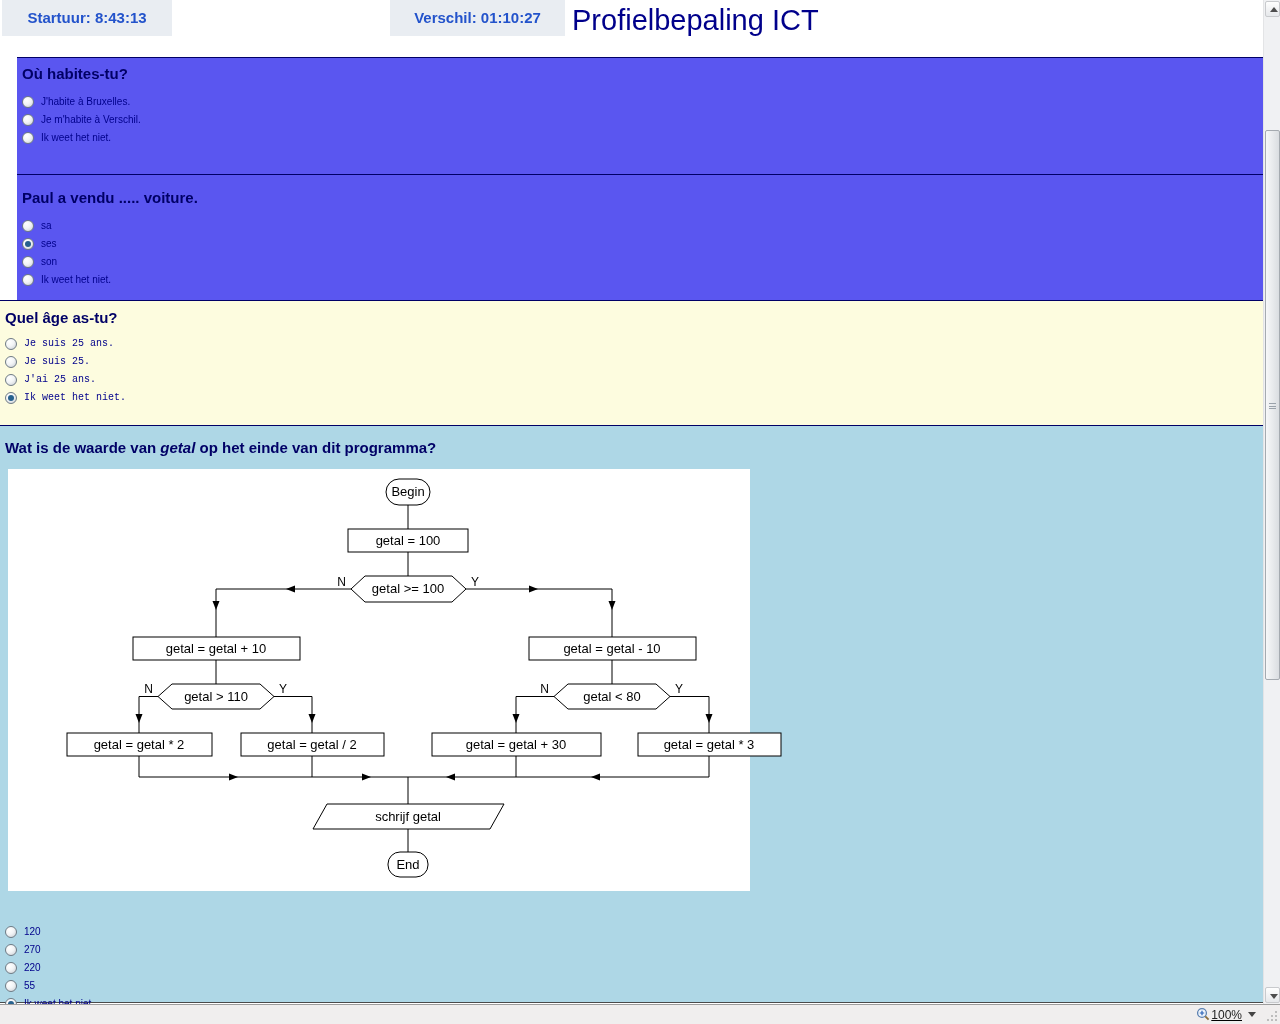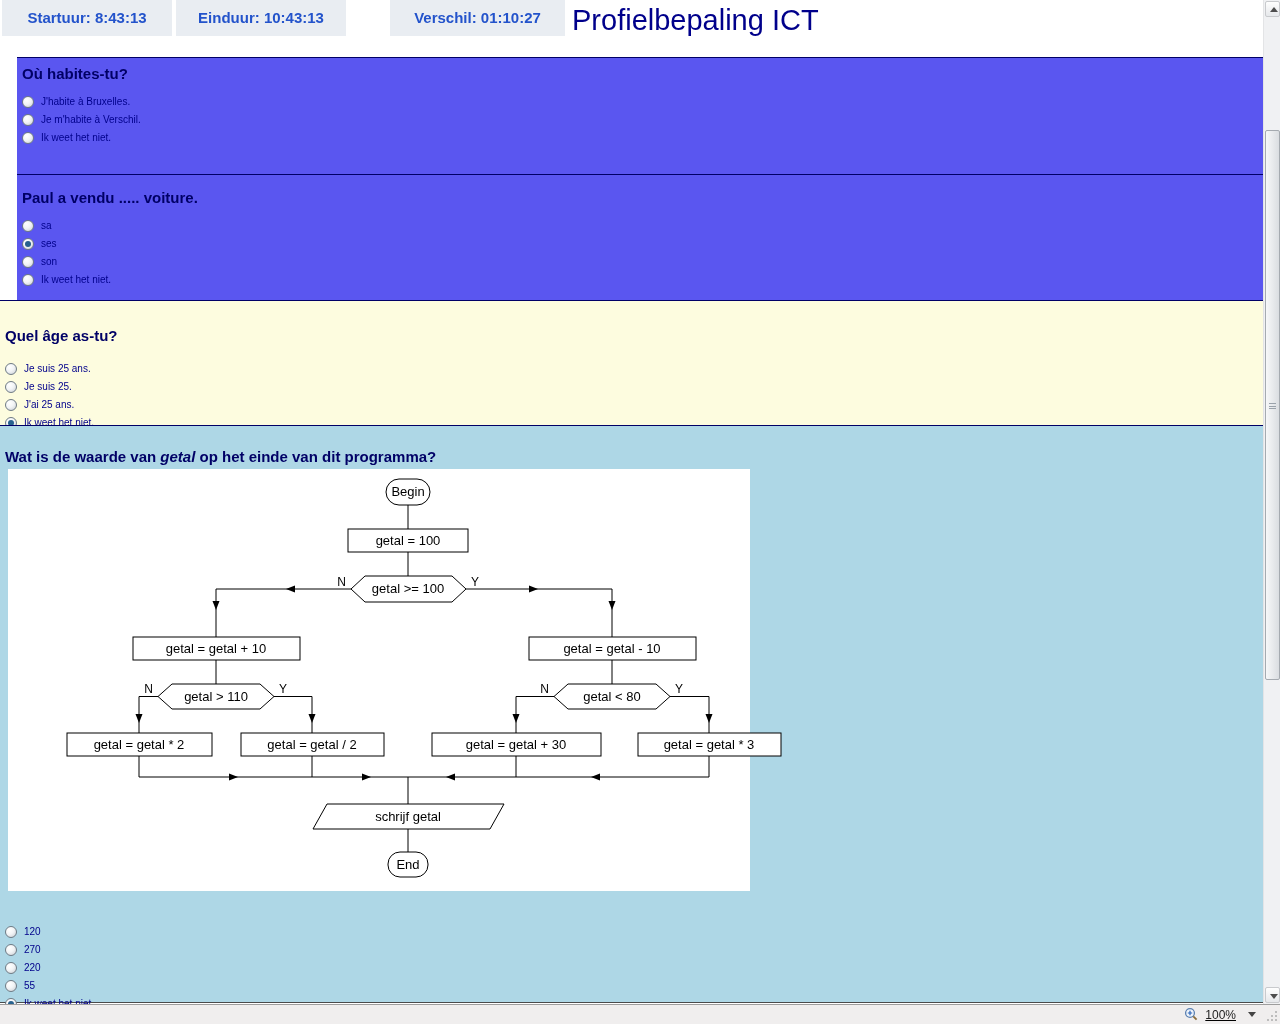--- a/index.html
+++ b/index.html
@@ -21,25 +21,25 @@
   .q-purple { background:#5a56f0;margin-left:17px; }
   .q-yellow { background:#fdfcdf; }
   .q-blue   { background:#aed7e6; }
   .s1 { top:57px;  height:117px; }
   .s2 { top:174px; height:126px; }
   .s3 { top:300px; height:125px; }
   .s4 { top:425px; height:578px; border-bottom:1px solid #4a4a4a; }
   .q-heading { font-size:15px; font-weight:bold; color:#000066; white-space:nowrap; }
   .s1 .q-heading { padding-top:7px; }
   .s2 .q-heading { padding-top:14px; }
-  .s3 .q-heading { padding-top:26px; }
-  .s4 .q-heading { padding-top:22px; }
+  .s3 .q-heading { padding-top:8px; }
+  .s4 .q-heading { padding-top:13px; }
   .it { font-style:italic; }
   .opts { margin-top:14px; }
-  .s3 .opts { margin-top:19px; }
+  .s3 .opts { margin-top:12px;font-family:Liberation Mono, monospace; }
   .s4 .opts { margin-top:17px; }
   .opt { height:18px; display:flex; align-items:flex-start; font-size:10px; color:#00008b; white-space:nowrap; }
   .radio { position:relative; width:12px; height:12px; border-radius:50%; flex:0 0 12px;
            border:1px solid #6f7b85; margin-right:7px;
            background:radial-gradient(circle at 35% 30%, #ffffff 0%, #f2f4f6 45%, #c7ccd2 100%); }
   .radio.checked::after { content:""; position:absolute; left:2px; top:2px; width:6px; height:6px;
            border-radius:50%; background:#27618e; }
   .radio.focus { outline:1px dotted #b9b900; outline-offset:1px; }
 
   
@@ -61,41 +61,40 @@
   .arr-down { position:absolute; left:3.5px; top:6px; width:0; height:0;
             border-left:4px solid transparent; border-right:4px solid transparent; border-top:5px solid #4d4d4d; }
   .sb-thumb { position:absolute; left:1px; top:130px; width:15px; height:550px;
               background:linear-gradient(to right,#f7f8f9,#dadde1); border:1px solid #a5aab0; border-radius:2px; }
   .sb-grip { position:absolute; left:3px; top:272px; width:7px; height:6px;
              background:repeating-linear-gradient(#9aa2ab 0 1px, transparent 1px 2.5px); }
 
   
   .statusbar { position:absolute; left:0; top:1004px; width:1280px; height:20px;
                background:#f0eeee; border-top:1px solid #9d9d9d; }
-  .zoom-ctl { position:absolute; right:24px; top:0; height:100%; display:flex; align-items:center; gap:6px;text-decoration:underline; }
+  .zoom-ctl { position:absolute; right:24px; top:0; height:100%; display:flex; align-items:center; gap:0;text-decoration:underline; }
   .zoom-label { font-size:12px; color:#222; }
   .dd-arrow { width:0; height:0; border-left:4px solid transparent; border-right:4px solid transparent;
               border-top:5px solid #444; margin-left:6px; }
   .grip { position:absolute; right:3px; bottom:3px; width:10px; height:10px; }
   .grip i { position:absolute; width:2px; height:2px; background:#bdbdbd; }
   .grip i:nth-child(1){ right:0; bottom:0; }
   .grip i:nth-child(2){ right:4px; bottom:0; }
   .grip i:nth-child(3){ right:0; bottom:4px; }
   .grip i:nth-child(4){ right:8px; bottom:0; }
   .grip i:nth-child(5){ right:4px; bottom:4px; }
   .grip i:nth-child(6){ right:0; bottom:8px; }
 </style>
 </head>
 <body>
 
 <div class="page">
 
   <div class="header">
     <div class="timer-box tb1">Startuur: 8:43:13</div>
-    <div class="timer-box tb2">Einduur: 10:43:13</div>
     <div class="timer-box tb3">Verschil: 01:10:27</div>
     <div class="page-title">Profielbepaling ICT</div>
   </div>
 
   <section class="q q-purple s1">
     <div class="q-heading">Où habites-tu?</div>
     <div class="opts">
       <div class="opt">
         <span class="radio"></span>
         <span>J'habite à Bruxelles.</span>

